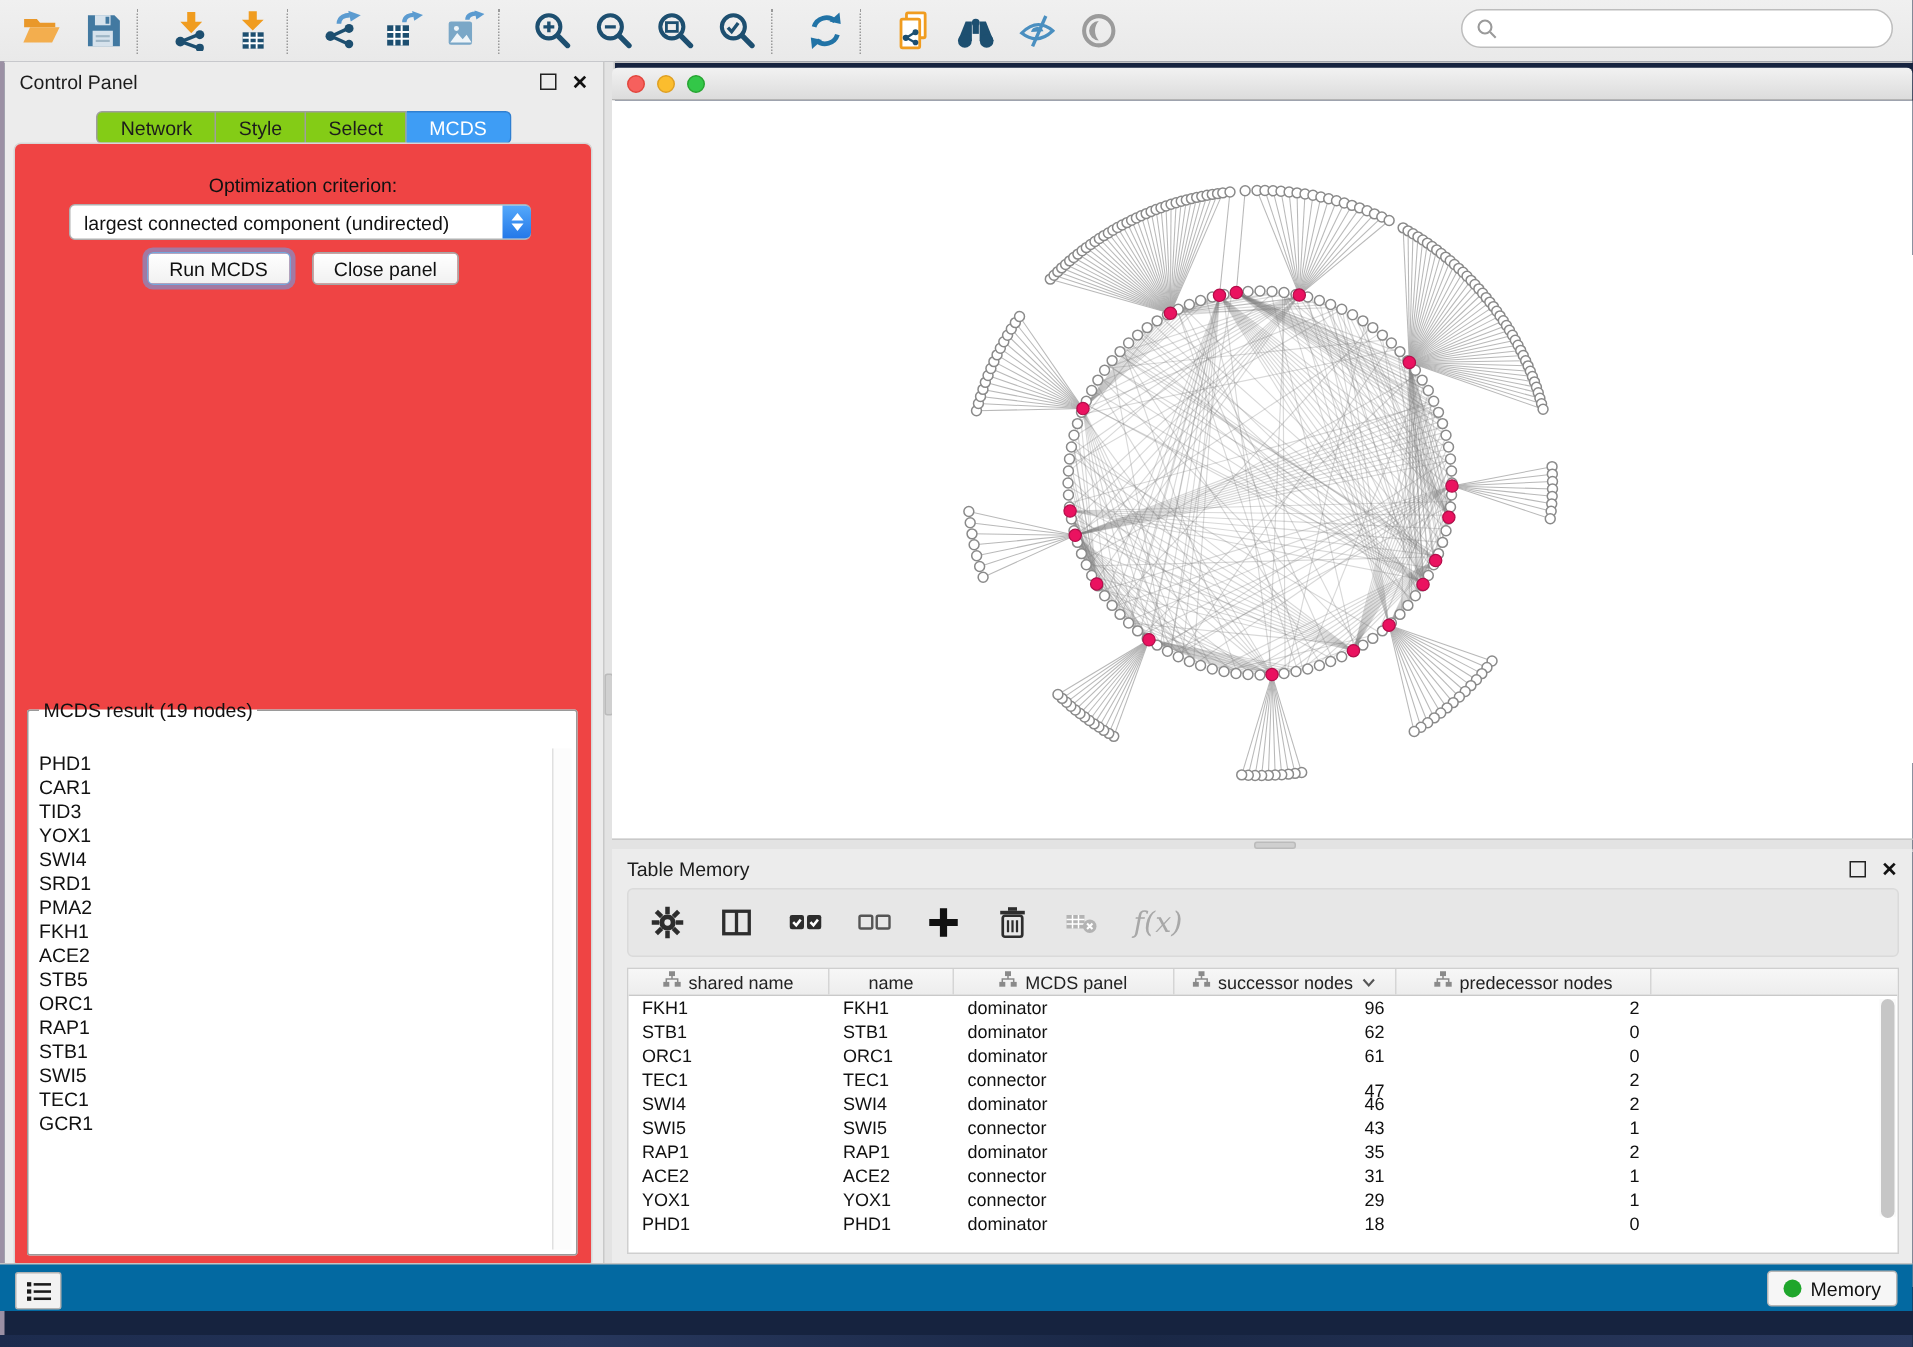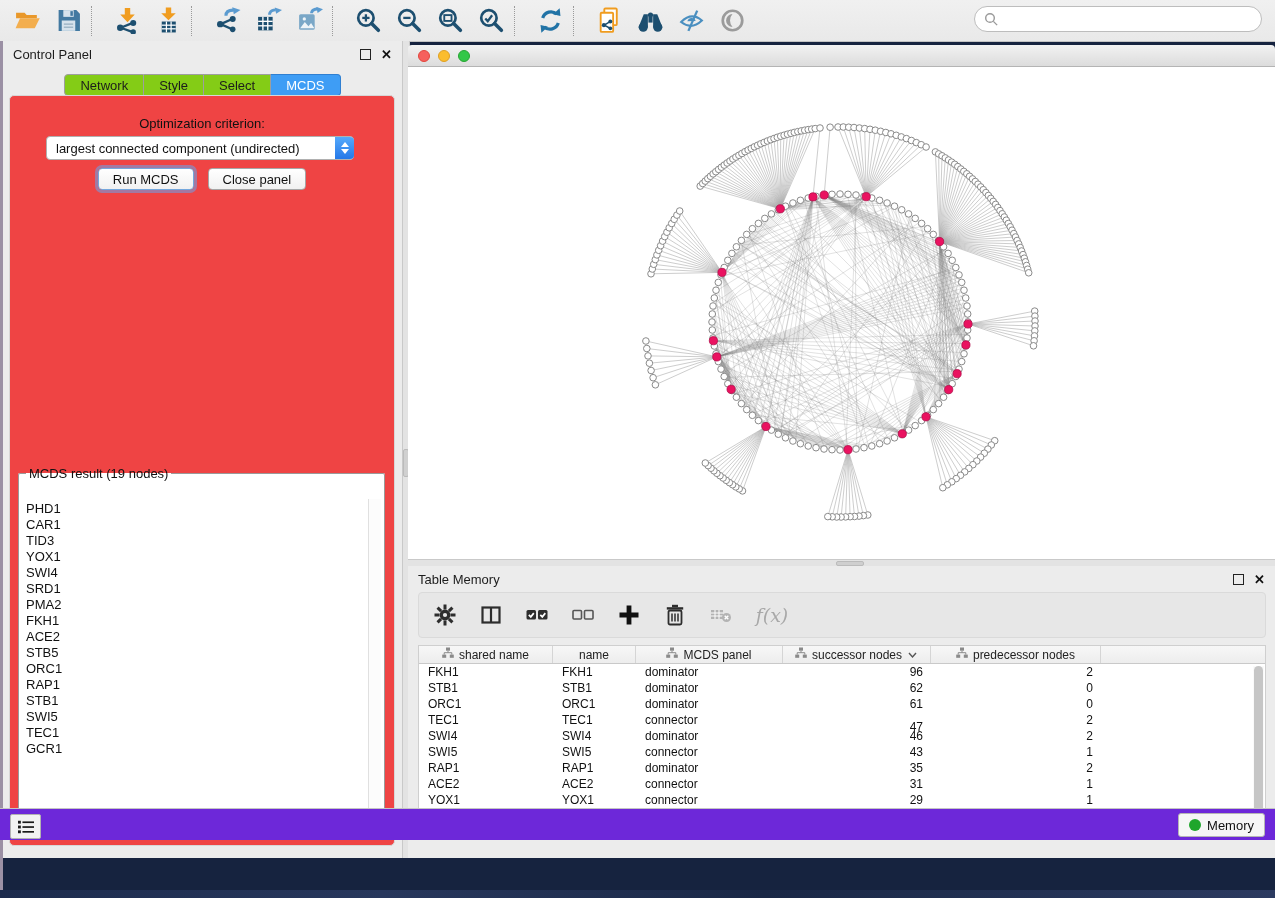--- a/index.html
+++ b/index.html
@@ -121,21 +121,21 @@
   #tp-vscroll .thumb{position:absolute;left:1px;right:1px;top:0px;height:146px;background:#c6c6c6;border-radius:5px;}
   #tp-tabs{position:absolute;left:0;right:0;bottom:0;height:22px;display:flex;justify-content:center;}
   .tp-tab{
     height:18px;padding:0 13px;font-size:13px;color:#1c1c1c;background:#fff;
     border:1px solid #b9b9b9;border-left:none;display:flex;align-items:center;
   }
   .tp-tab:first-child{border-left:1px solid #b9b9b9;border-radius:4px 0 0 4px;}
   .tp-tab:last-child{border-radius:0 4px 4px 0;}
   .tp-tab.active{background:#3e9df5;border-color:#2f7fd1;color:#fff;}
   
-  #status-bar{position:absolute;left:0;top:808px;width:1275px;height:32px;background:#6d28d9;border-top:1px solid #c4c4c4;box-sizing:border-box;}
+  #status-bar{position:absolute;left:0;top:842px;width:1275px;height:32px;background:#0369a1;border-top:1px solid #c4c4c4;box-sizing:border-box;}
   #list-btn{position:absolute;left:10px;top:5px;width:29px;height:23px;background:#f2f2f2;border:1px solid #b2b2b2;border-radius:2px;
     display:flex;align-items:center;justify-content:center;}
   #memory-btn{position:absolute;right:10px;top:4px;height:24px;background:#f6f6f6;border:1px solid #b5b5b5;border-radius:3px;
     display:flex;align-items:center;gap:6px;padding:0 10px;font-size:13px;color:#111;}
   #memory-btn .dot{width:12px;height:12px;border-radius:50%;background:#1fa62c;}
 </style>
 </head>
 <body>
 
 <div id="toolbar">

